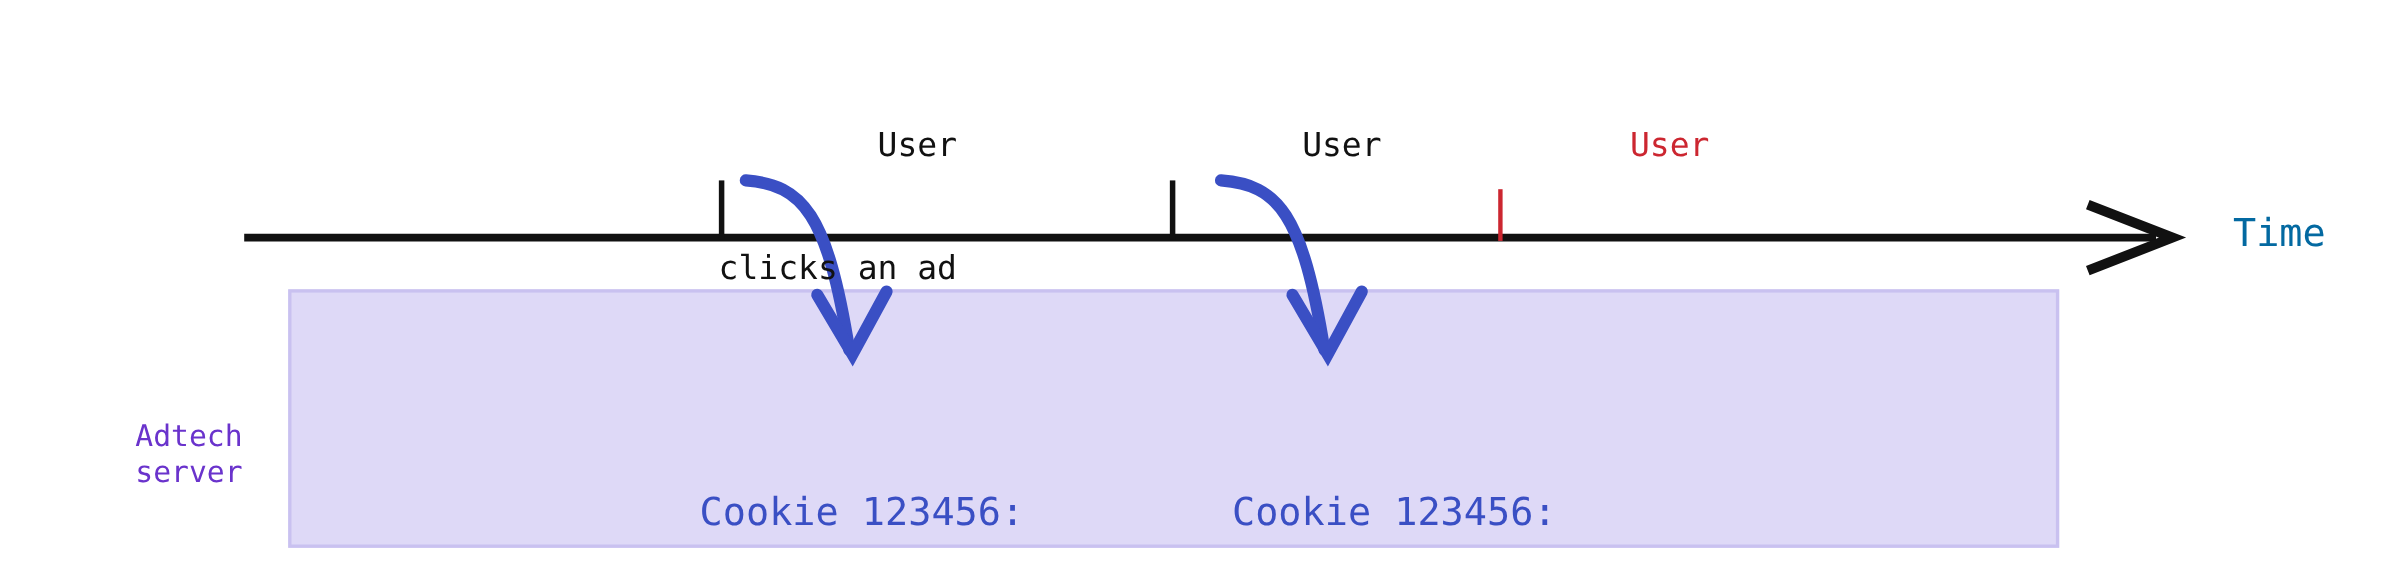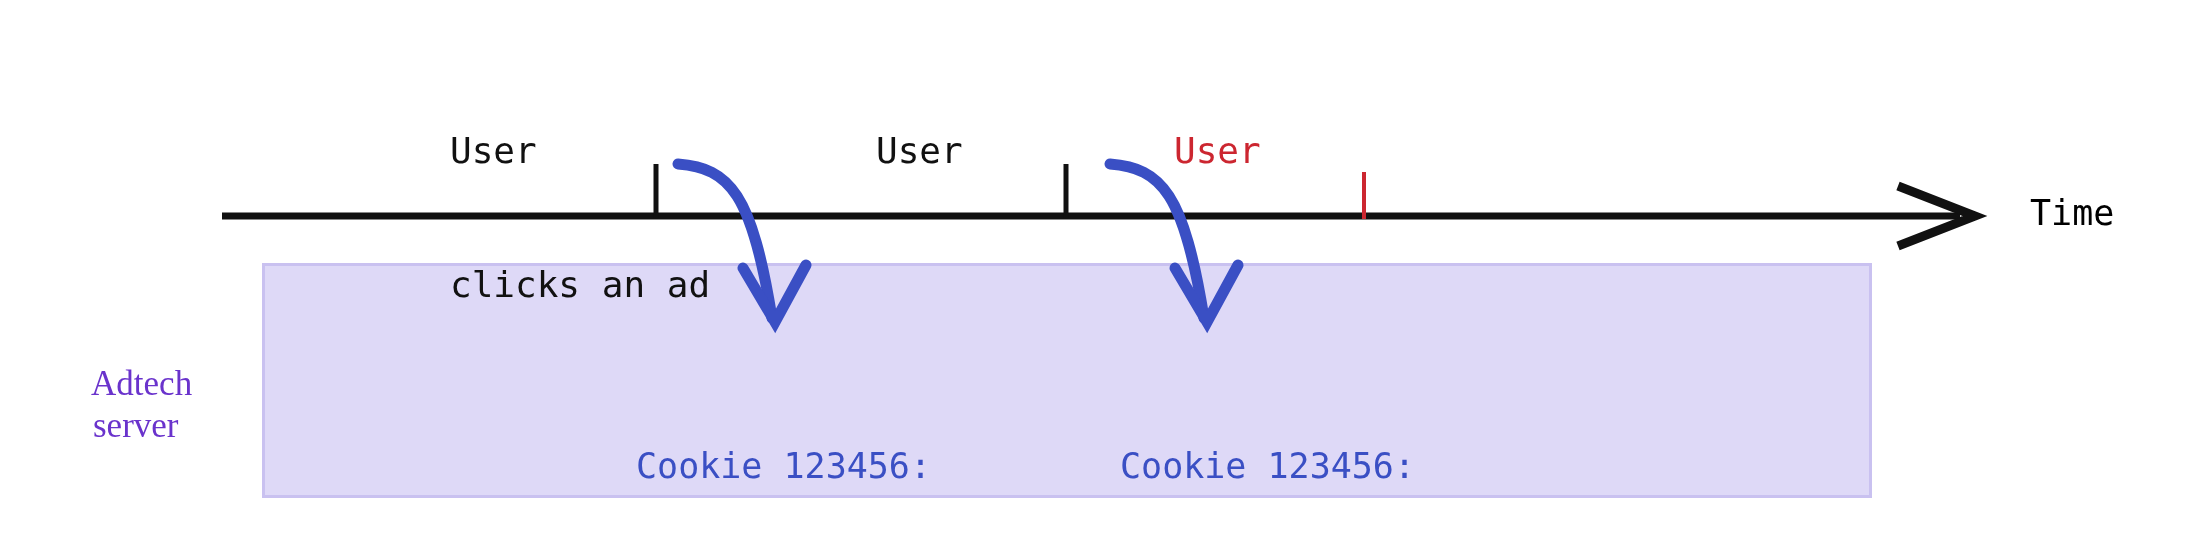--- a/index.html
+++ b/index.html
@@ -28,62 +28,61 @@
     height: 235px;
     background: #ded9f7;
     border: 3px solid #c9c1f0;
     box-sizing: border-box;
   }
 
   
   .server-label {
     position: absolute;
     left: 58px;
-    top: 320px;
+    top: 348px;
     width: 200px;
     color: #6a33cc;
-    font-size: 35px;
+    font-size: 27px;
     line-height: 1.22;
     font-weight: 400;
     letter-spacing: 0px;
     white-space: pre;
-    font-family: Liberation Serif, serif;
   }
 
   
   .timeline-svg {
     position: absolute;
     left: 0;
     top: 0;
     width: 2188px;
     height: 534px;
     overflow: visible;
   }
 
   
   .event-label {
     position: absolute;
-    text-align: left;
-    font-size: 36px;
+    text-align: right;
+    font-size: 30px;
     line-height: 1.24;
     white-space: pre;
     font-weight: 400;
   }
   .event-label.black { color: #111111; }
   .event-label.red   { color: #cc2630; }
 
   .event-label .l1,
   .event-label .l2 { display: block; }
 
   
   .axis-title {
     position: absolute;
     left: 2030px;
     top: 196px;
-    color: #000000;
+    color: #0369a1;
     font-size: 35px;
     line-height: 1;
     white-space: pre;
     text-align: center;
   }
 
   
   .log-entry {
     position: absolute;
     color: #3a4fc4;

